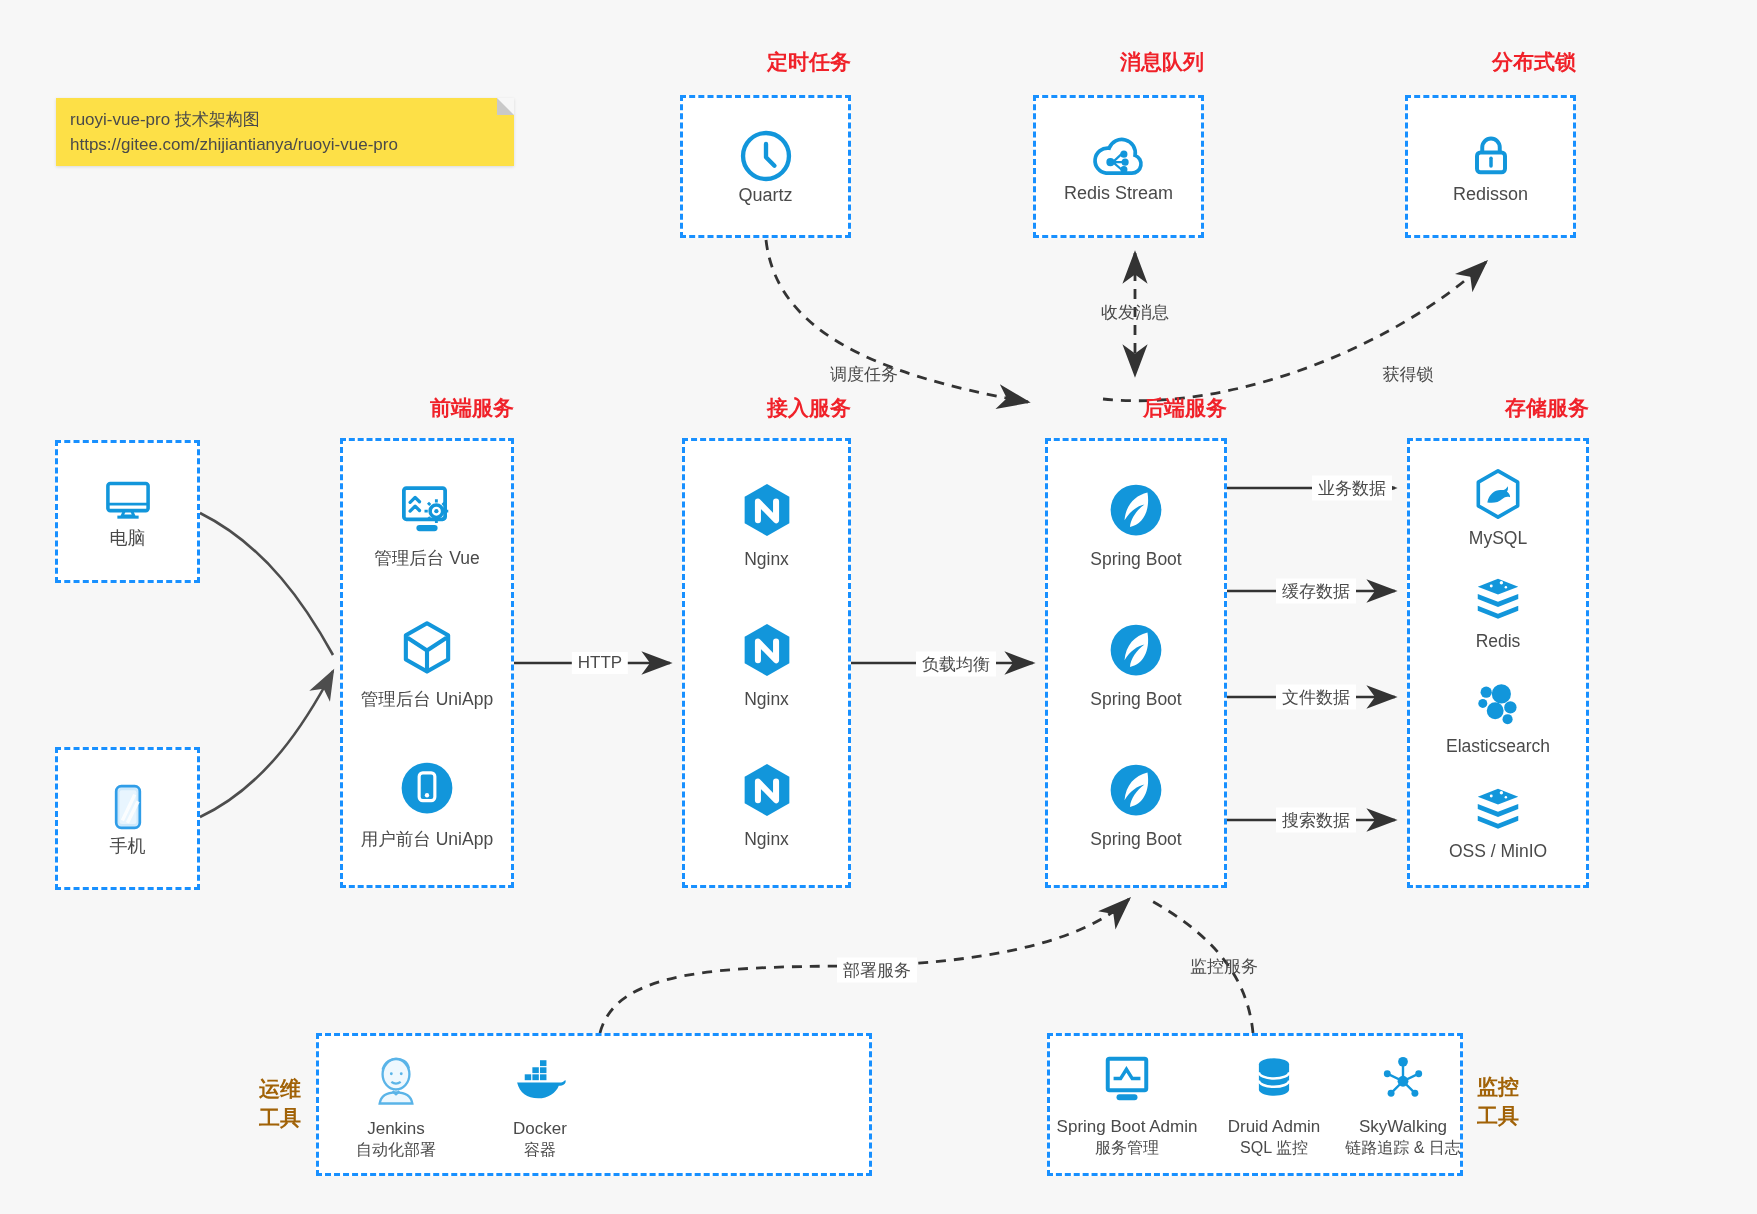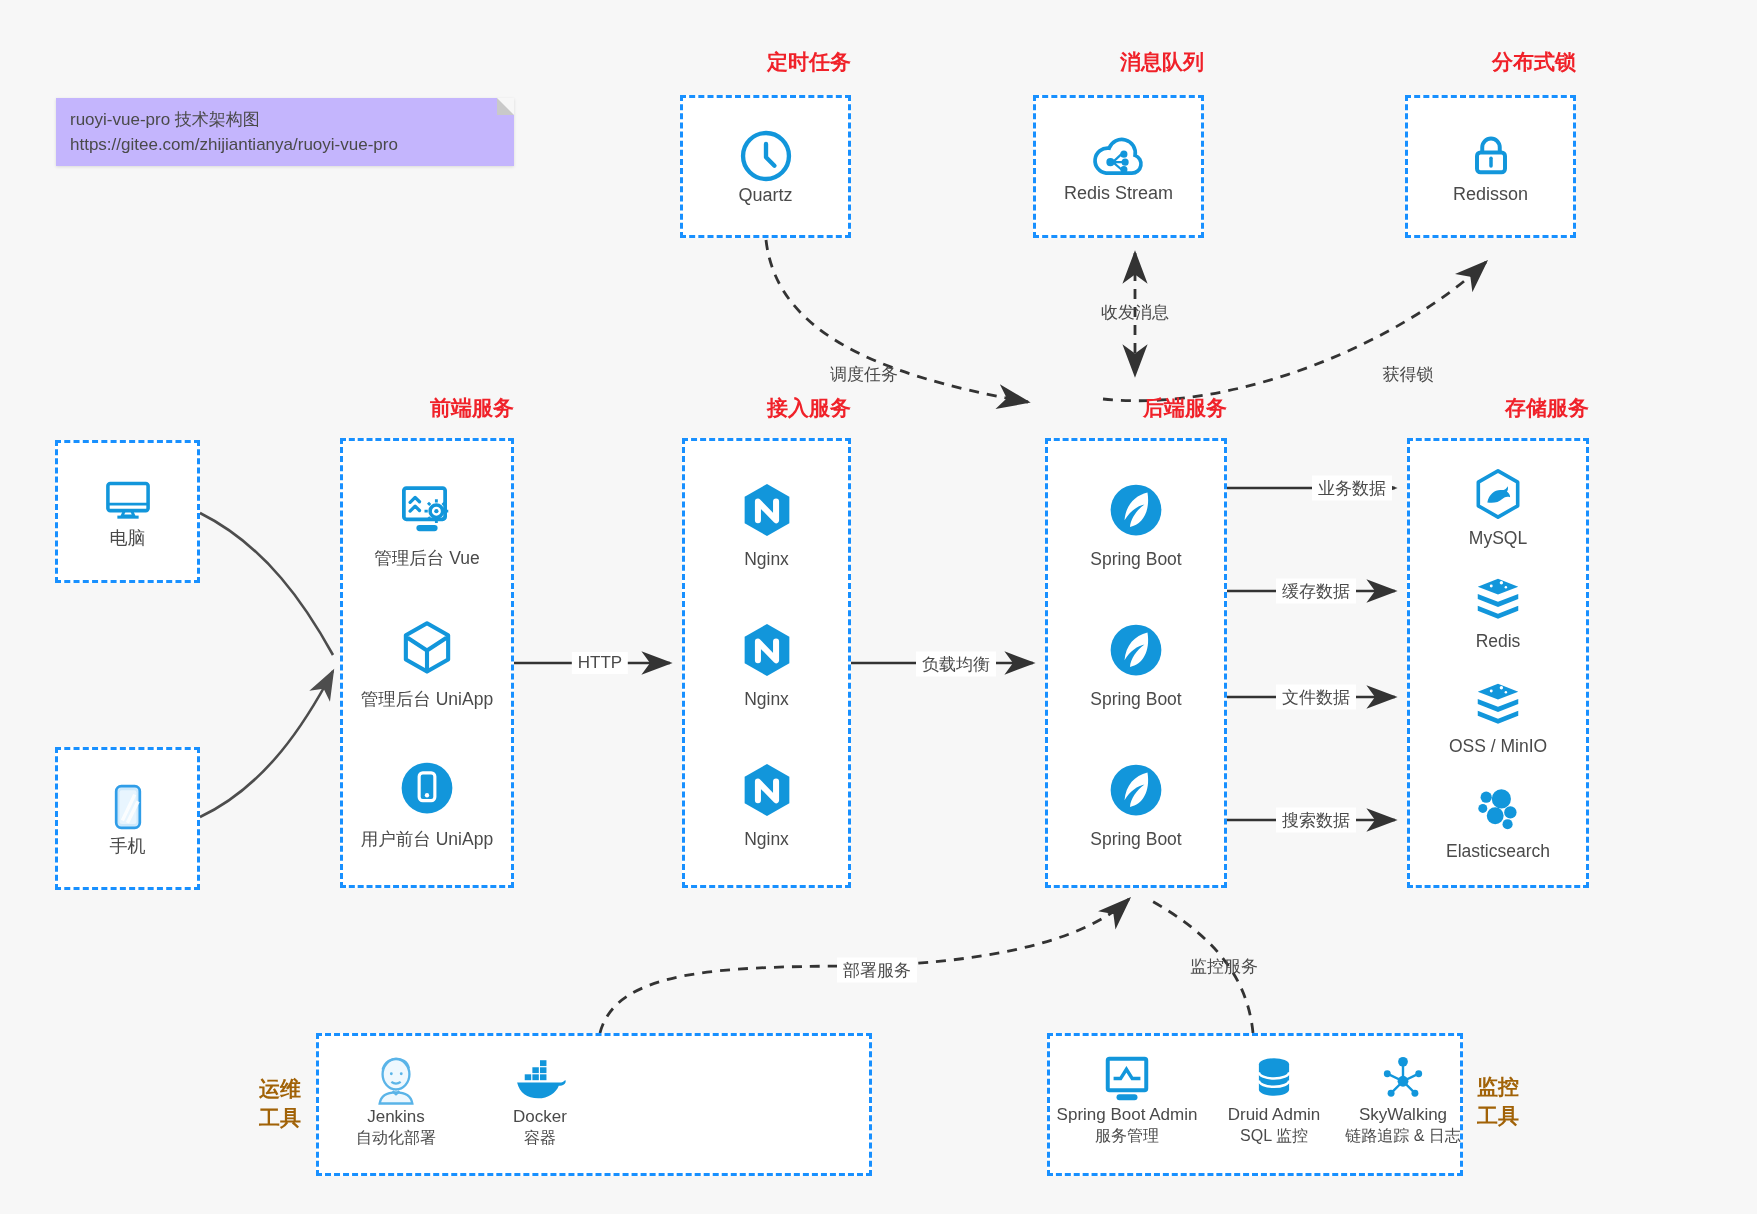--- a/index.html
+++ b/index.html
@@ -1,39 +1,39 @@
 <!DOCTYPE html>
 <html><head>
 <meta charset="utf-8">
 <style>
   html,body{margin:0;padding:0;background:#f7f7f7;}
   #canvas{position:relative;width:1757px;height:1214px;background:#f7f7f7;
           font-family:"Liberation Sans",sans-serif;color:#4a4a4a;overflow:hidden;}
   #edges{position:absolute;left:0;top:0;width:1757px;height:1214px;pointer-events:none;}
 
   .note{position:absolute;left:56px;top:98px;width:458px;height:68px;box-sizing:border-box;
-        background:#c4b5fd;padding:9px 14px;font-size:17px;line-height:25px;color:#4a4a4a;
+        background:#fde047;padding:9px 14px;font-size:17px;line-height:25px;color:#4a4a4a;
         box-shadow:0 1px 3px rgba(0,0,0,.12);}
   .note .fold{position:absolute;right:0;top:0;width:0;height:0;
         border-top:17px solid #f7f7f7;border-left:17px solid #c9c9c9;}
 
   .red-title{position:absolute;color:#f02129;font-weight:bold;font-size:21px;text-align:right;}
 
   .cell-box,.col-box{position:absolute;background:#fff;border:3px dashed #1890ff;box-sizing:border-box;}
   .cell-box{display:flex;flex-direction:column;align-items:center;justify-content:center;}
   .cell-label{font-size:18px;color:#4a4a4a;}
 
   .col-box{display:flex;flex-direction:column;padding:14px 0 10px;}
   .col-item{flex:1;display:flex;flex-direction:column;align-items:center;justify-content:center;gap:10px;}
   .col-item .lbl{font-size:17.5px;color:#4a4a4a;white-space:nowrap;}
   .col-box.four .col-item{gap:7px;text-align:center;}
 
   .tool-box{position:absolute;background:#fff;border:3px dashed #1890ff;box-sizing:border-box;}
   .tool-item{position:absolute;top:16px;display:flex;flex-direction:column;align-items:center;text-align:center;}
-  .tool-item .nm{font-size:17px;line-height:21px;margin-top:0;white-space:nowrap;}
+  .tool-item .nm{font-size:17px;line-height:21px;margin-top:12px;white-space:nowrap;}
   .tool-item .ds{font-size:16px;line-height:21px;white-space:nowrap;}
 
   .side-label{position:absolute;color:#a16207;font-weight:bold;font-size:21px;line-height:29px;text-align:center;}
 
   .edge-label{position:absolute;transform:translate(-50%,-50%);background:#fff;padding:1px 6px;
               font-size:17px;color:#4a4a4a;white-space:nowrap;}
 </style>
 </head>
 <body>
 
@@ -226,42 +226,42 @@
         </g>
         <circle cx="18" cy="10.5" r="1.3" fill="#fff"></circle>
           <circle cx="27" cy="7.5" r="1.5" fill="#fff"></circle>
           <circle cx="31" cy="11.5" r="1.1" fill="#fff"></circle>
       </svg>
       <div class="lbl">Redis</div>
     </div>
     <div class="col-item">
       <svg width="54" height="50" viewBox="0 0 48 44">
         <g fill="#1296db">
-          <path d="M24 4 L42 11 L24 18 L6 11 Z"></path>
-          <path d="M6 17.5 L24 24.5 L42 17.5 V22 L24 29 L6 22 Z"></path>
-          <path d="M6 28 L24 35 L42 28 V32.5 L24 39.5 L6 32.5 Z"></path>
-        </g>
-        <circle cx="18" cy="10.5" r="1.3" fill="#fff"></circle>
-          <circle cx="27" cy="7.5" r="1.5" fill="#fff"></circle>
-          <circle cx="31" cy="11.5" r="1.1" fill="#fff"></circle>
-      </svg>
-      <div class="lbl">OSS / MinIO</div>
-    </div>
-    <div class="col-item">
-      <svg width="54" height="50" viewBox="0 0 48 44">
-        <g fill="#1296db">
           <circle cx="27" cy="13" r="8.5"></circle>
             <circle cx="13.5" cy="11.5" r="5"></circle>
             <circle cx="10.5" cy="21.5" r="4"></circle>
           <circle cx="21.5" cy="28" r="7.5"></circle>
             <circle cx="35" cy="25" r="5.5"></circle>
             <circle cx="32.5" cy="35.5" r="4.5"></circle>
         </g>
       </svg>
       <div class="lbl">Elasticsearch</div>
+    </div>
+    <div class="col-item">
+      <svg width="54" height="50" viewBox="0 0 48 44">
+        <g fill="#1296db">
+          <path d="M24 4 L42 11 L24 18 L6 11 Z"></path>
+          <path d="M6 17.5 L24 24.5 L42 17.5 V22 L24 29 L6 22 Z"></path>
+          <path d="M6 28 L24 35 L42 28 V32.5 L24 39.5 L6 32.5 Z"></path>
+        </g>
+        <circle cx="18" cy="10.5" r="1.3" fill="#fff"></circle>
+          <circle cx="27" cy="7.5" r="1.5" fill="#fff"></circle>
+          <circle cx="31" cy="11.5" r="1.1" fill="#fff"></circle>
+      </svg>
+      <div class="lbl">OSS / MinIO</div>
     </div>
   </div>
 
   <div class="tool-box" style="left:316px;top:1033px;width:556px;height:143px">
     <div class="tool-item" style="left:2px;width:150px">
       <svg width="56" height="54" viewBox="0 0 48 46">
         <g stroke="#5ab4e8" stroke-width="2" fill="#eef8fe">
           <path d="M10 44 c1-6.5 6-9.5 14-9.5 8 0 13 3 14 9.5 z"></path>
           <ellipse cx="24" cy="19" rx="11.5" ry="13"></ellipse>
           <path d="M12.5 15 c2-7 8-9.5 11.5-9.5 5 0 10 2.5 11 8.5" fill="none"></path>

